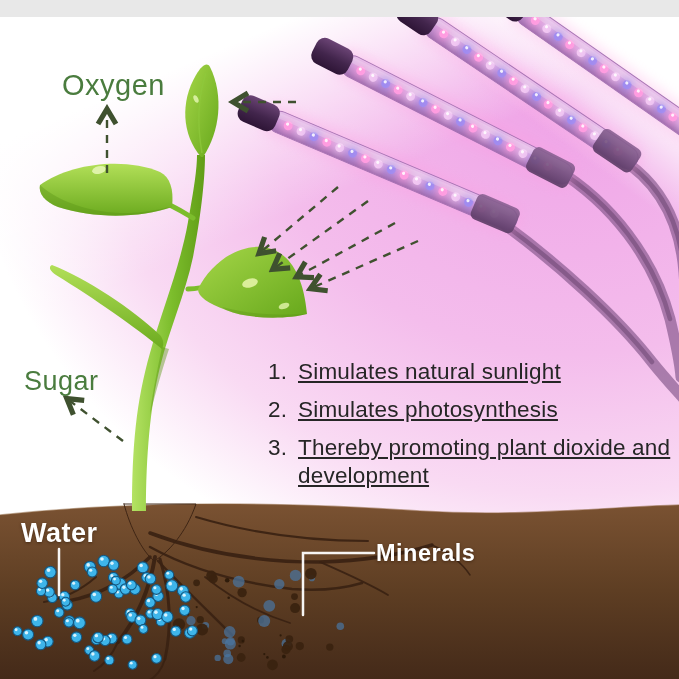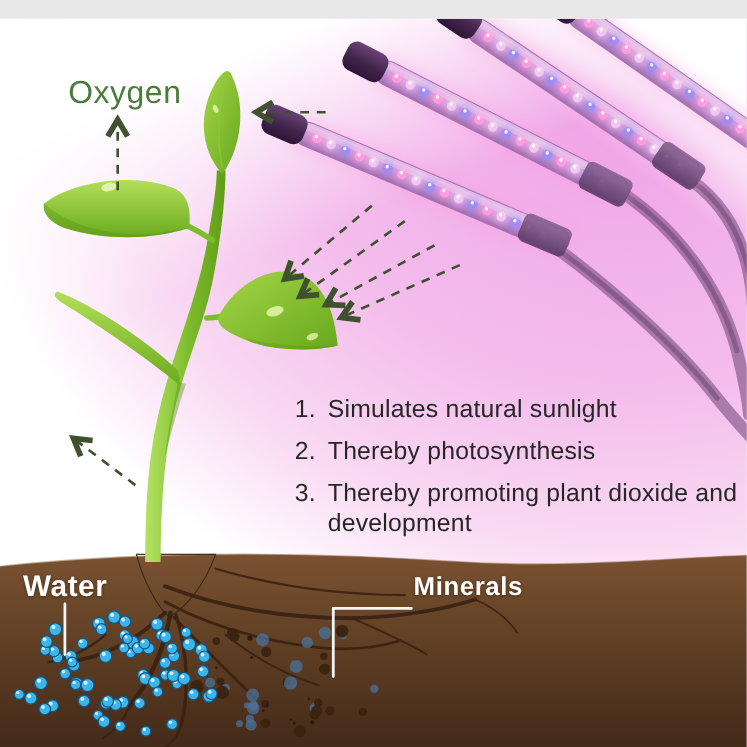--- a/index.html
+++ b/index.html
@@ -16,26 +16,26 @@
       radial-gradient(ellipse 760px 640px at 84% 12%,var(--glow-pink) 0%,#f4bdec 40%,#f9daf3 62%,rgba(255,255,255,0) 79%);
   }
   svg.scene{position:absolute;inset:0;display:block;}
   .lbl{position:absolute;color:var(--label-green);letter-spacing:.5px;white-space:nowrap;}
   .lbl.white{color:var(--label-white);font-weight:bold;text-shadow:0 1px 3px rgba(43,22,5,.55);}
   .lbl-oxygen{left:62px;top:52px;font-size:29px;}
   .lbl-co2{left:301px;top:64px;font-size:25px;}
   .lbl-light{left:300px;top:145px;font-size:24.5px;}
   .lbl-sugar{left:24px;top:349px;font-size:27px;}
   .lbl-water{left:21px;top:501px;font-size:27px;}
-  .lbl-minerals{left:376px;top:503px;font-size:23.5px;}
+  .lbl-minerals{left:376px;top:523px;font-size:23.5px;}
   .benefits{position:absolute;left:268px;top:341px;width:404px;
     color:var(--benefit-text);font-size:22.5px;line-height:1.28;letter-spacing:.2px;}
   .b-item{display:flex;margin-bottom:9px;}
   .b-num{width:30px;flex:none;}
-  .b-txt{flex:1;}
+  .b-txt{flex:1;text-decoration:underline;}
   .dash{stroke:var(--arrow-green);stroke-width:2.4;fill:none;stroke-dasharray:8 7;}
   .arrhead{stroke:var(--arrow-green);stroke-width:2.6;fill:none;}
   .whiteline{stroke:#ffffff;stroke-width:2.5;fill:none;opacity:.95;stroke-linecap:round;}
   .root{stroke:var(--root-brown);fill:none;stroke-linecap:round;opacity:.92;}
   .cable{stroke:var(--cable-plum);stroke-width:11;fill:none;stroke-linecap:round;opacity:.62;}
   .cable2{stroke:#5e3a64;stroke-width:4.5;fill:none;stroke-linecap:round;opacity:.45;}
 </style>
 </head>
 <body>
 
@@ -690,30 +690,31 @@
       <path class="dash" d="M296,85 L237,85" marker-end="url(#arr)"></path>
       <path class="dash" d="M338,170 L262,234" marker-end="url(#arr)"></path>
       <path class="dash" d="M368,184 L276,250" marker-end="url(#arr)"></path>
       <path class="dash" d="M395,206 L300,258" marker-end="url(#arr)"></path>
       <path class="dash" d="M418,224 L314,270" marker-end="url(#arr)"></path>
       <path class="dash" d="M123,424 L70,384" marker-end="url(#arr)"></path>
     </g>
   </svg>
 
   <div class="lbl lbl-oxygen">Oxygen</div>
+  <div class="lbl lbl-sugar">Sugar</div>
   <div class="lbl white lbl-water">Water</div>
   <div class="lbl white lbl-minerals">Minerals</div>
 
   <div class="benefits">
     <div class="b-item">
       <span class="b-num">1.</span>
       <span class="b-txt">Simulates natural sunlight</span>
     </div>
     <div class="b-item">
       <span class="b-num">2.</span>
-      <span class="b-txt">Thereby photosynthesis</span>
+      <span class="b-txt">Simulates photosynthesis</span>
     </div>
     <div class="b-item">
       <span class="b-num">3.</span>
       <span class="b-txt">Thereby promoting plant dioxide and development</span>
     </div>
   </div>
 </div>
 
 </body></html>

